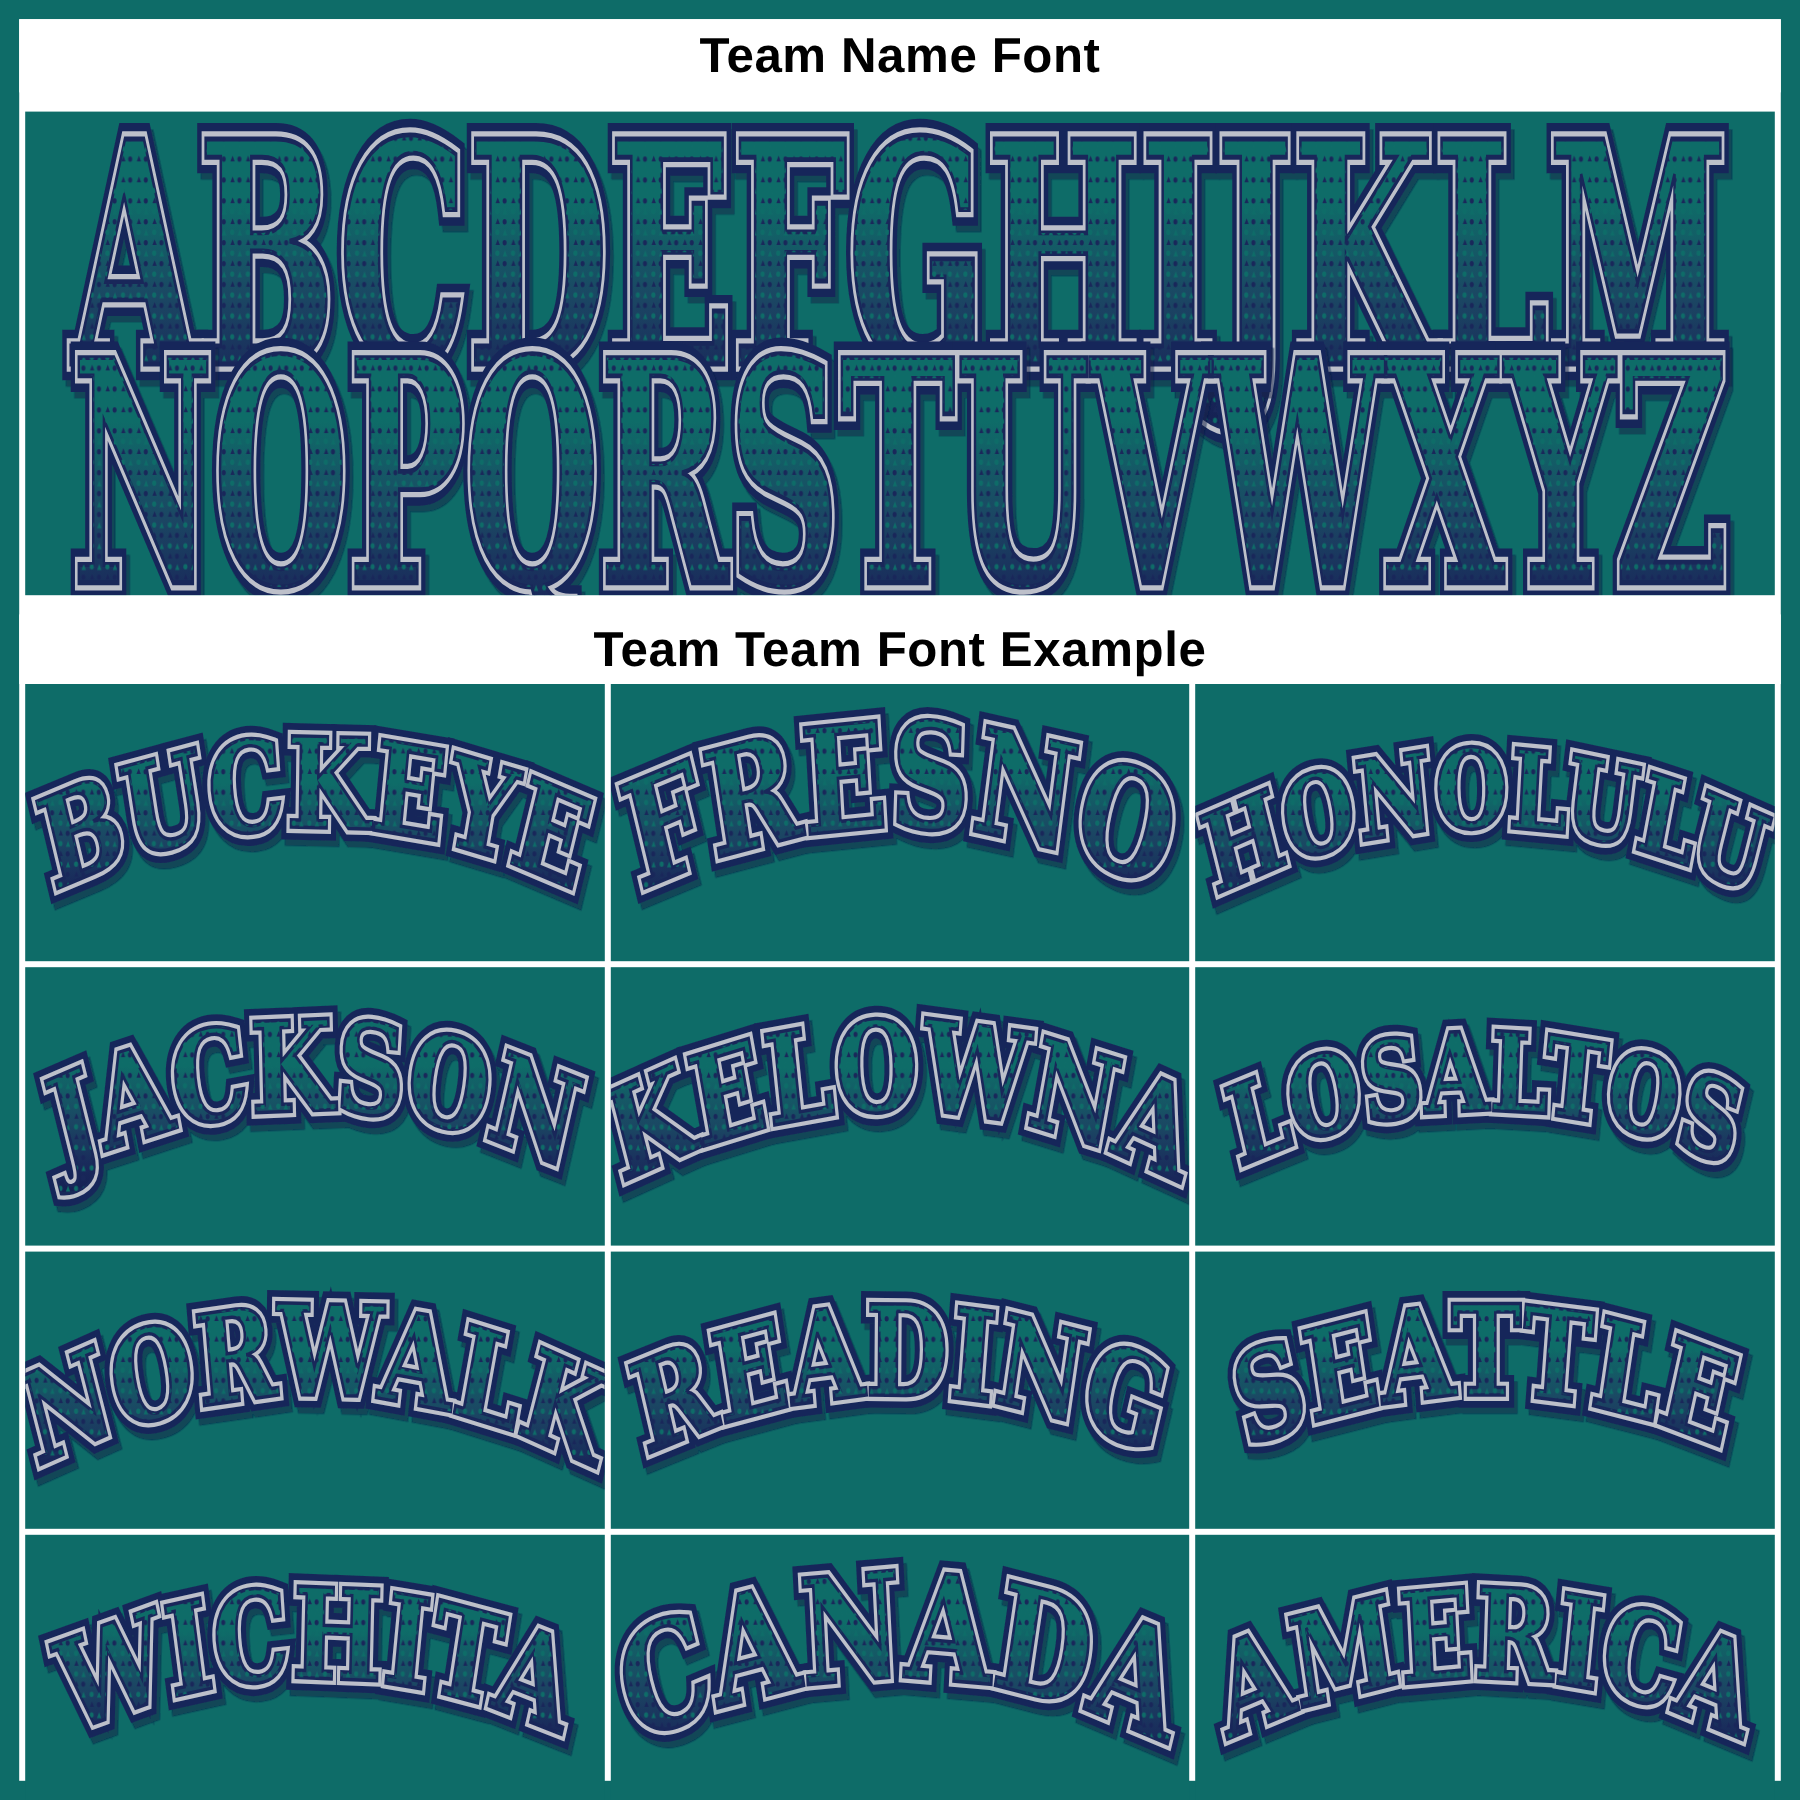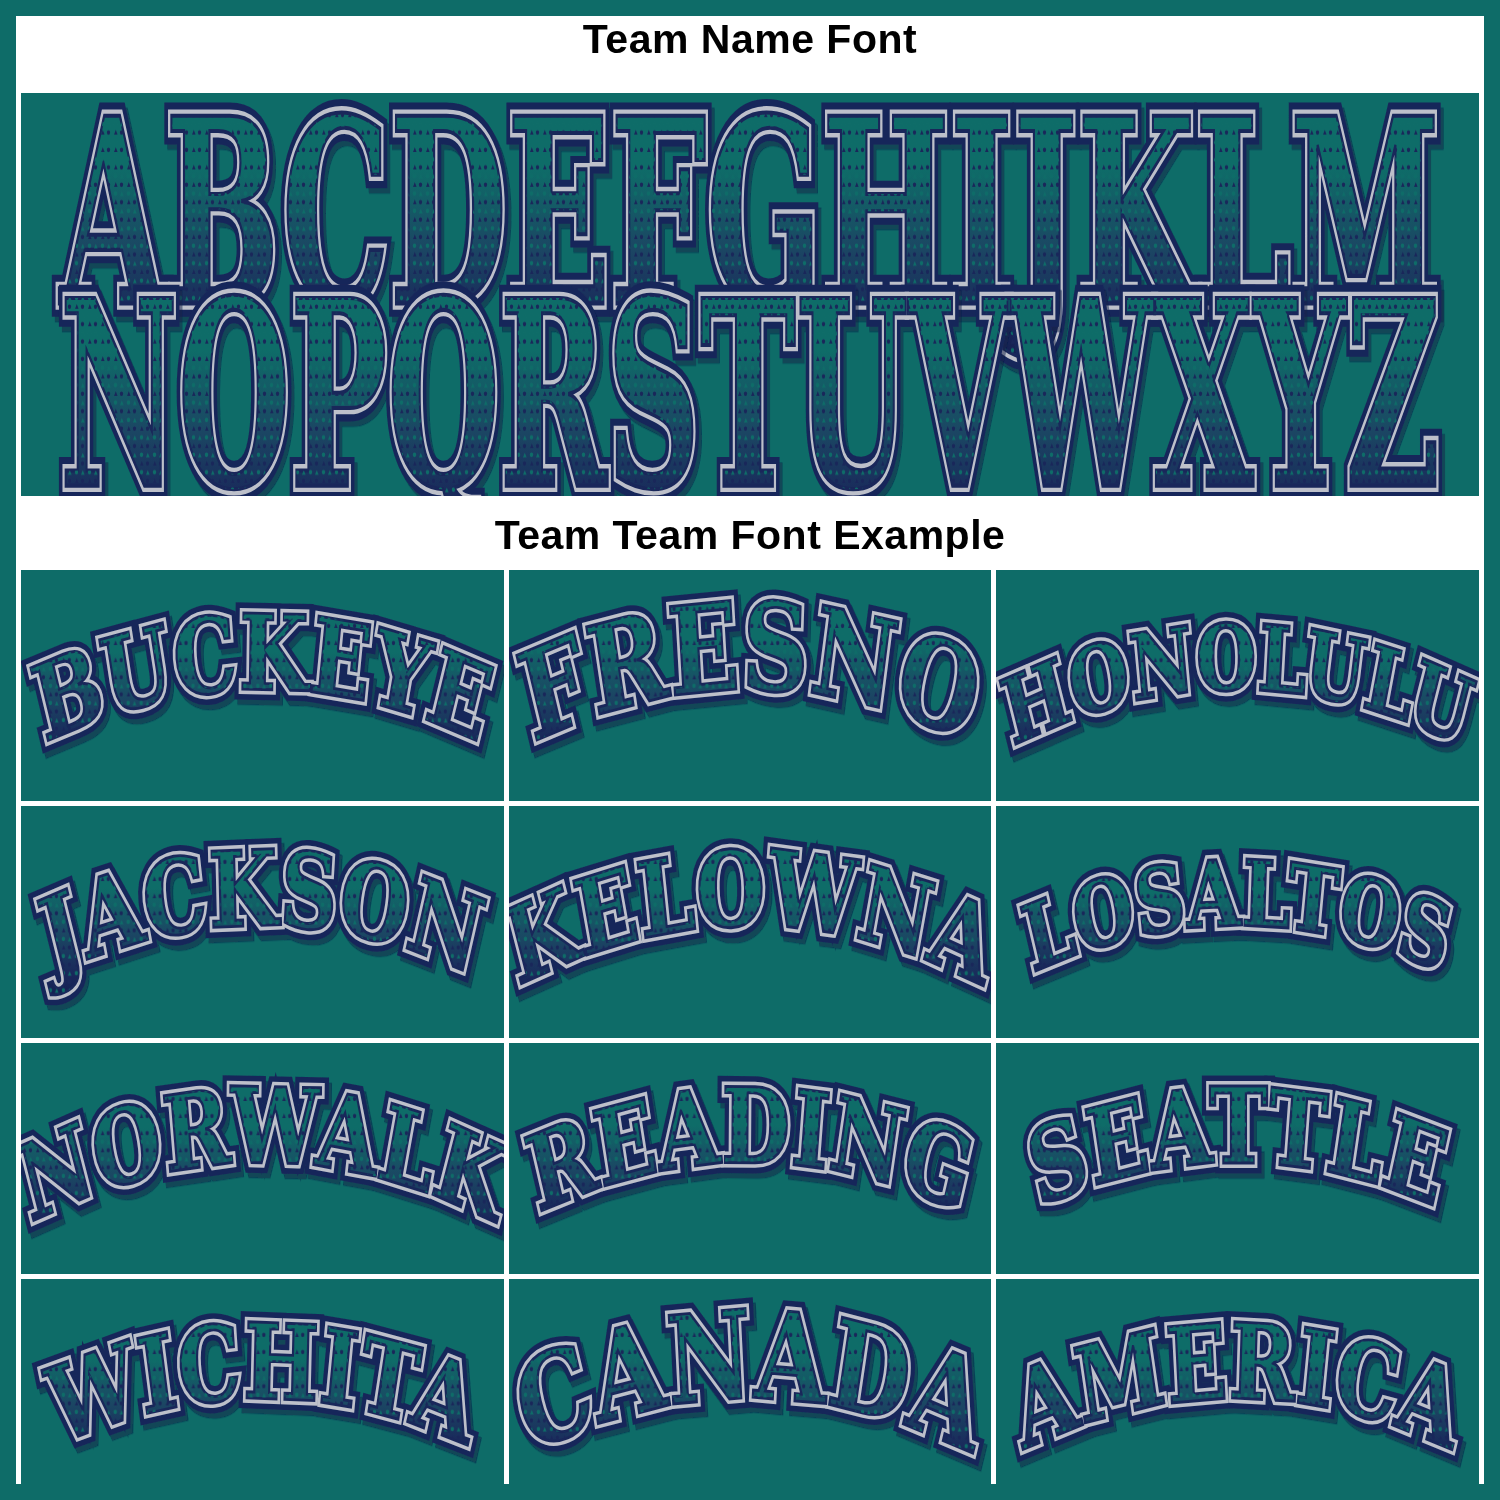--- a/index.html
+++ b/index.html
@@ -18,21 +18,21 @@
   }
   .inner {
     width: 100%;
     height: 100%;
     display: flex;
     flex-direction: column;
   }
   .bar {
     flex: 0 0 61px;
     display: flex;
-    align-items: flex-start;
+    align-items: center;
     justify-content: center;
   }
   .bar span {
     font-weight: bold;
     font-size: 41px;
     letter-spacing: 0.5px;
   }
   .bar2 { flex: 0 0 58px; }
   .alpha-panel {
     flex: 0 0 403px;

